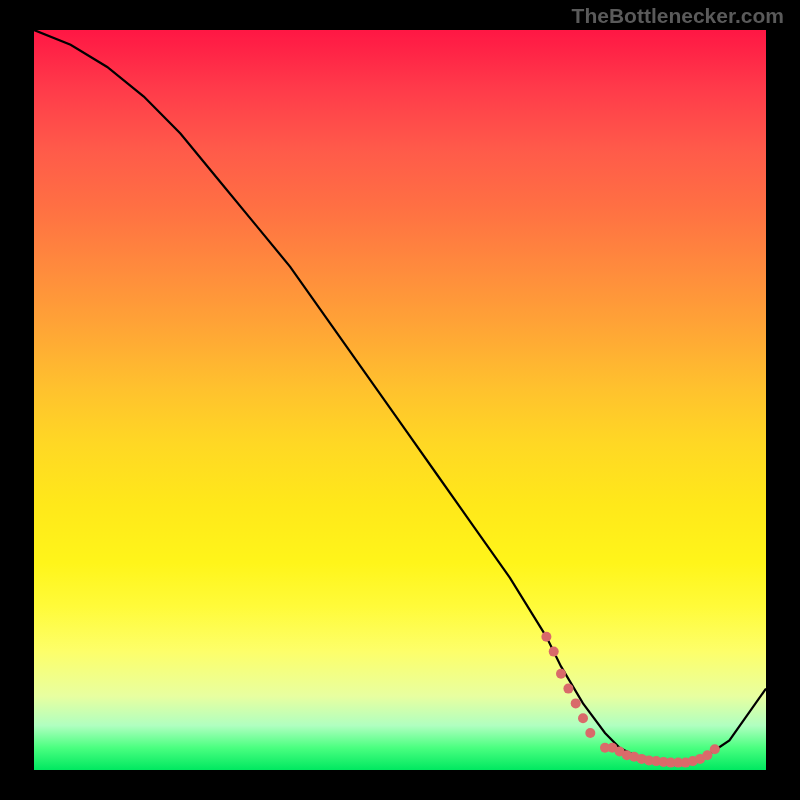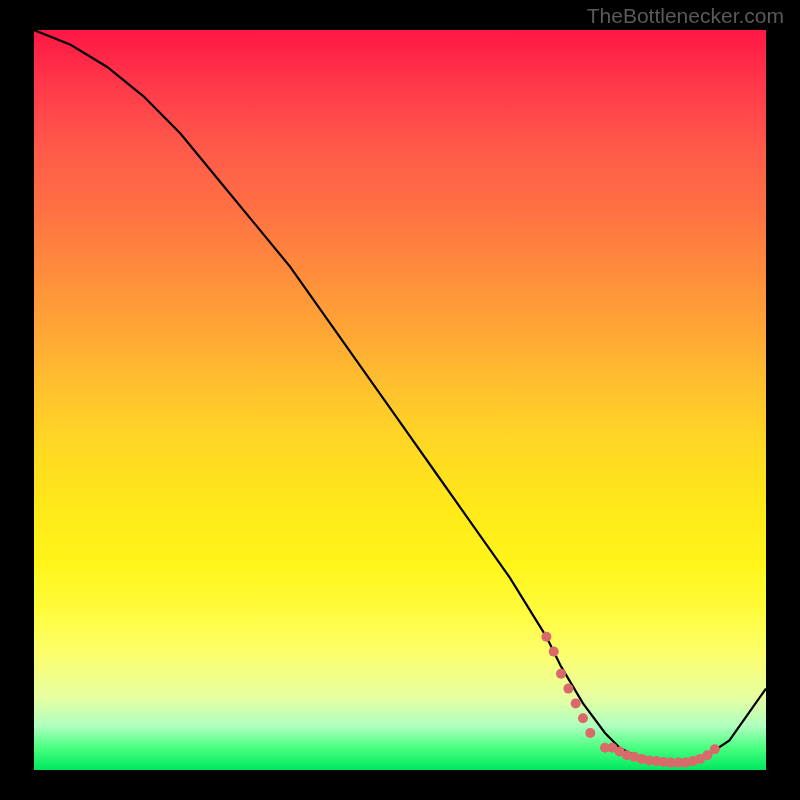--- a/index.html
+++ b/index.html
@@ -16,21 +16,21 @@
     height: 800px;
     position: relative;
     background: #000;
   }
   .watermark {
     position: absolute;
     top: 4px;
     right: 16px;
     color: #5a5a5a;
     font-size: 21px;
-    font-weight: normal;
+    font-weight: bold;
     z-index: 10;
   }
   .plot-area {
     position: absolute;
     left: 34px;
     top: 30px;
     width: 732px;
     height: 740px;
     background: linear-gradient(to bottom,
       #ff1744 0%,

